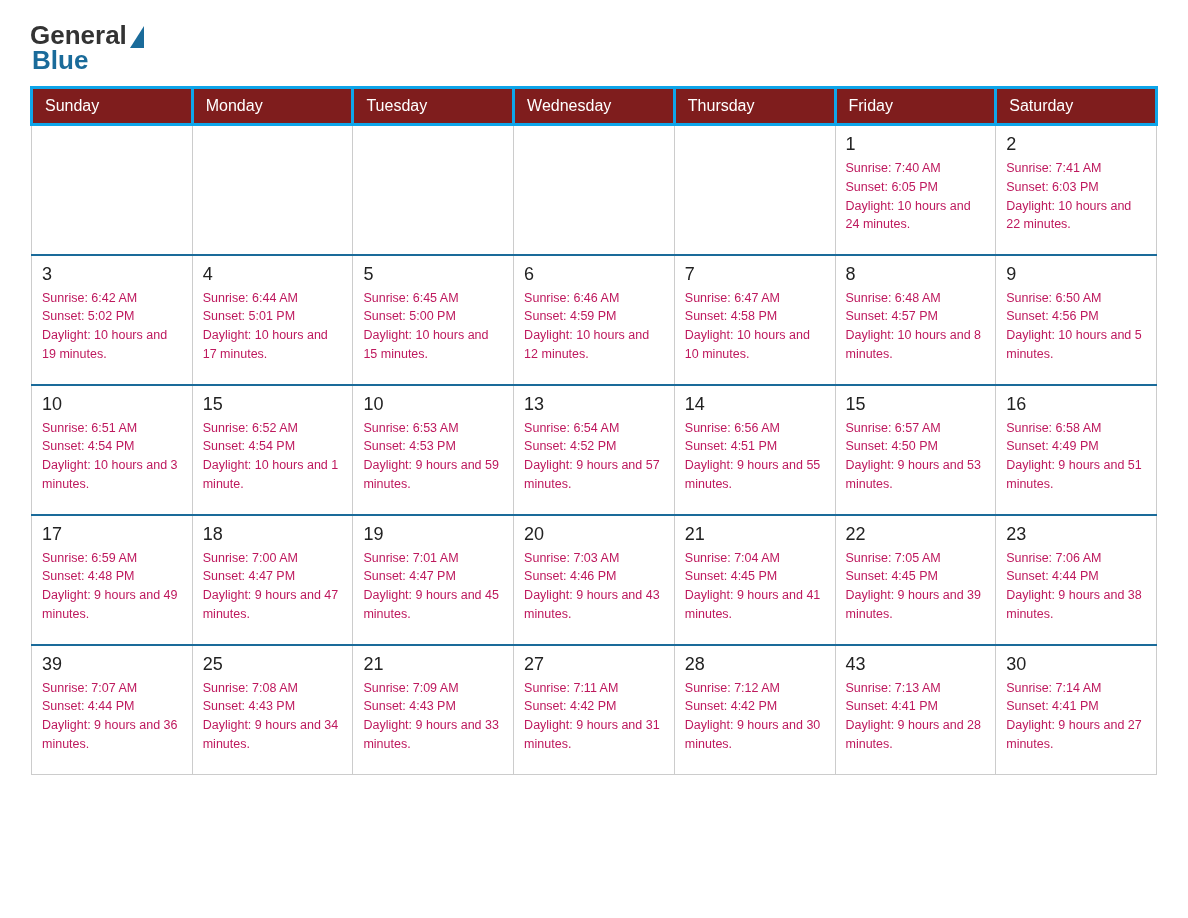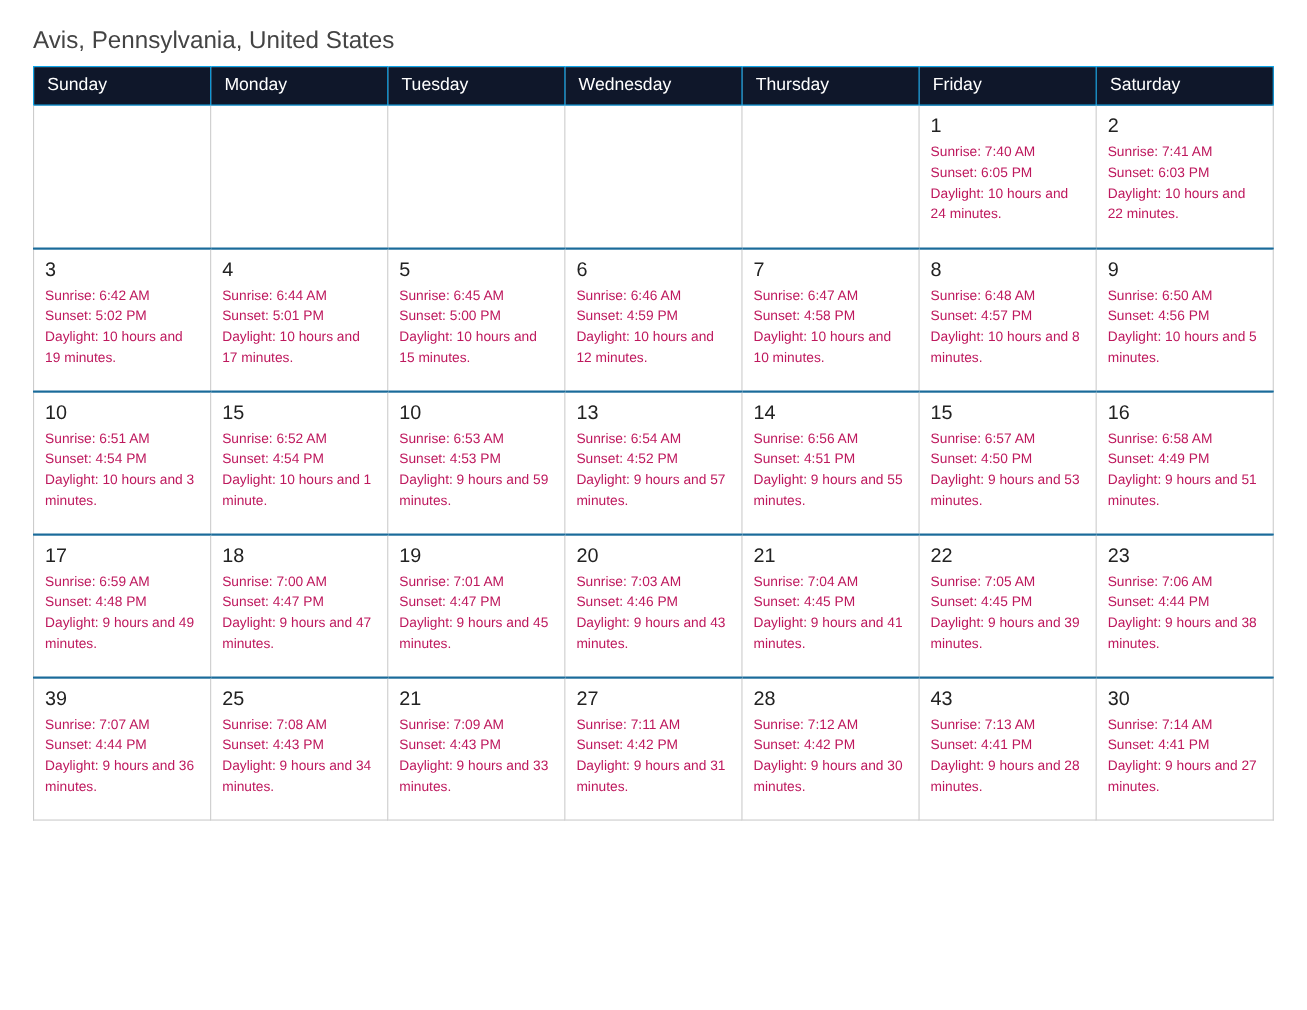--- a/index.html
+++ b/index.html
@@ -58,27 +58,27 @@
       font-size: 22px;
       color: #444;
       margin-top: 4px;
     }
     .calendar {
       width: 100%;
       border-collapse: collapse;
       margin-top: 10px;
     }
     .calendar th {
-      background-color: #0f172a;
+      background-color: #7f1d1d;
       color: #fff;
       font-size: 16px;
       font-weight: normal;
       padding: 8px 12px;
       text-align: left;
-      border: 1px solid #0ea5e9;
+      border: 3px solid #0ea5e9;
     }
     .calendar td {
       border: 1px solid #ccc;
       vertical-align: top;
       padding: 8px 10px;
       width: calc(100% / 7);
       min-height: 110px;
       height: 130px;
     }
     .day-number {
@@ -97,22 +97,30 @@
       background: #fff;
     }
     .row-divider td {
       border-top: 2px solid #1a6b9a;
     }
   </style>
 </head>
 <body>
 
 <div class="header">
+  <div class="logo">
+    <div class="logo-top">
+      <span class="logo-general">General</span>
+      <div class="logo-triangle"></div>
+    </div>
+    <div style="display:flex; align-items:center; margin-top:-2px; margin-left:2px;">
+      <span class="logo-bottom">Blue</span>
+    </div>
+  </div>
   <div class="title-section">
-    <div class="location">Avis, Pennsylvania, United States</div>
   </div>
 </div>
 
 <table class="calendar">
   <thead>
     <tr>
     <th>Sunday</th>
         <th>Monday</th>
         <th>Tuesday</th>
         <th>Wednesday</th>

